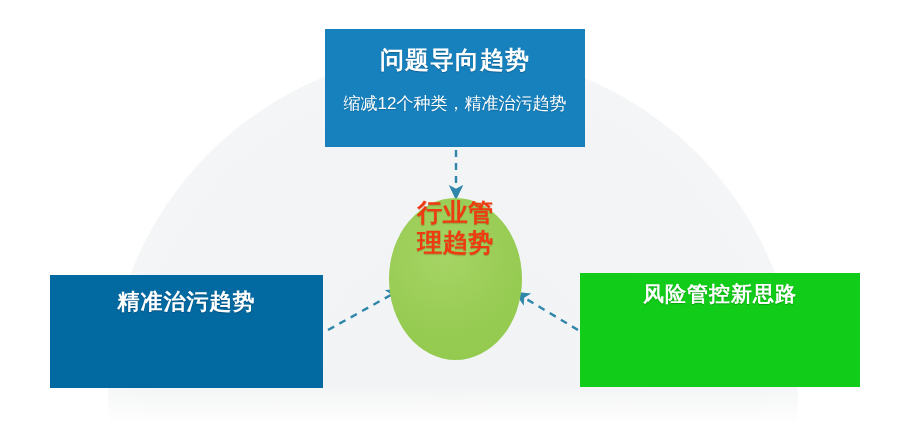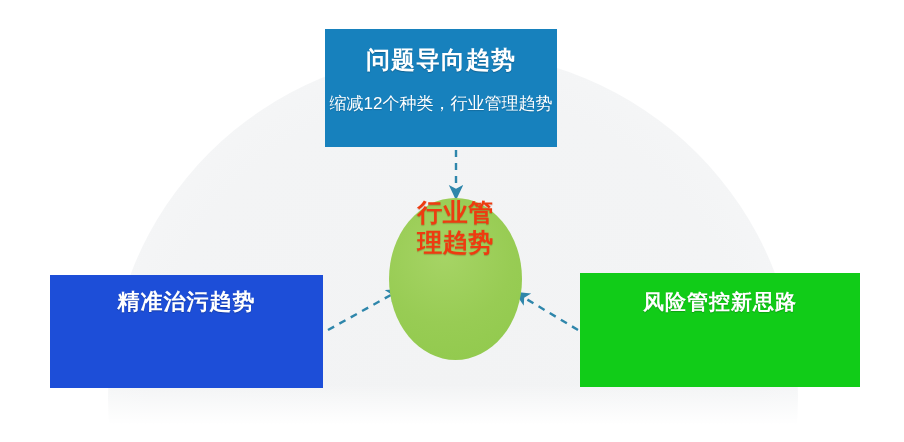--- a/index.html
+++ b/index.html
@@ -69,46 +69,46 @@
     white-space: nowrap;
   }
   .node-sub {
     color: #ffffff;
     text-shadow: 0 1px 1px rgba(0,0,0,0.16);
     line-height: 1.26;
   }
   #box-top {
     left: 325px;
     top: 29px;
-    width: 232px;
+    width: 260px;
     height: 118px;
     background: #1781bd;
     padding-top: 15px;
   }
   #box-top .node-title { font-size: 24px; }
   #box-top .node-sub { font-size: 17px; margin-top: 17px; }
 
   #box-left {
     left: 50px;
     top: 275px;
     width: 273px;
     height: 113px;
-    background: #1d4ed8;
+    background: #0369a1;
     padding-top: 12px;
   }
   #box-left .node-title { font-size: 22px; }
   #box-left .node-sub { font-size: 17px; margin-top: 19px; }
 
   #box-right {
     left: 580px;
     top: 273px;
     width: 280px;
     height: 114px;
     background: #11cc18;
-    padding-top: 15px;
+    padding-top: 7px;
   }
   #box-right .node-title { font-size: 21px; }
   #box-right .node-sub { font-size: 16px; margin-top: 11px; width: 228px; }
 
   
   #hub {
     position: absolute;
     left: 389px;
     top: 198px;
     width: 133px;
@@ -149,21 +149,21 @@
 
     <line x1="328" y1="330" x2="398" y2="291" stroke="#2e86ab" stroke-width="2.4" stroke-dasharray="7 6" marker-end="url(#arrowhead)"></line>
 
     <line x1="578" y1="330" x2="518" y2="294" stroke="#2e86ab" stroke-width="2.4" stroke-dasharray="7 6" marker-end="url(#arrowhead)"></line>
   </svg>
 
   <div id="bg-fade-bottom"></div>
 
   <div class="node-box" id="box-top">
     <div class="node-title">问题导向趋势</div>
-    <div class="node-sub">缩减12个种类，行业管理趋势</div>
+    <div class="node-sub">缩减12个种类，精准治污趋势</div>
   </div>
 
   <div class="node-box" id="box-left">
     <div class="node-title">精准治污趋势</div>
   </div>
 
   <div class="node-box" id="box-right">
     <div class="node-title">风险管控新思路</div>
   </div>
 

